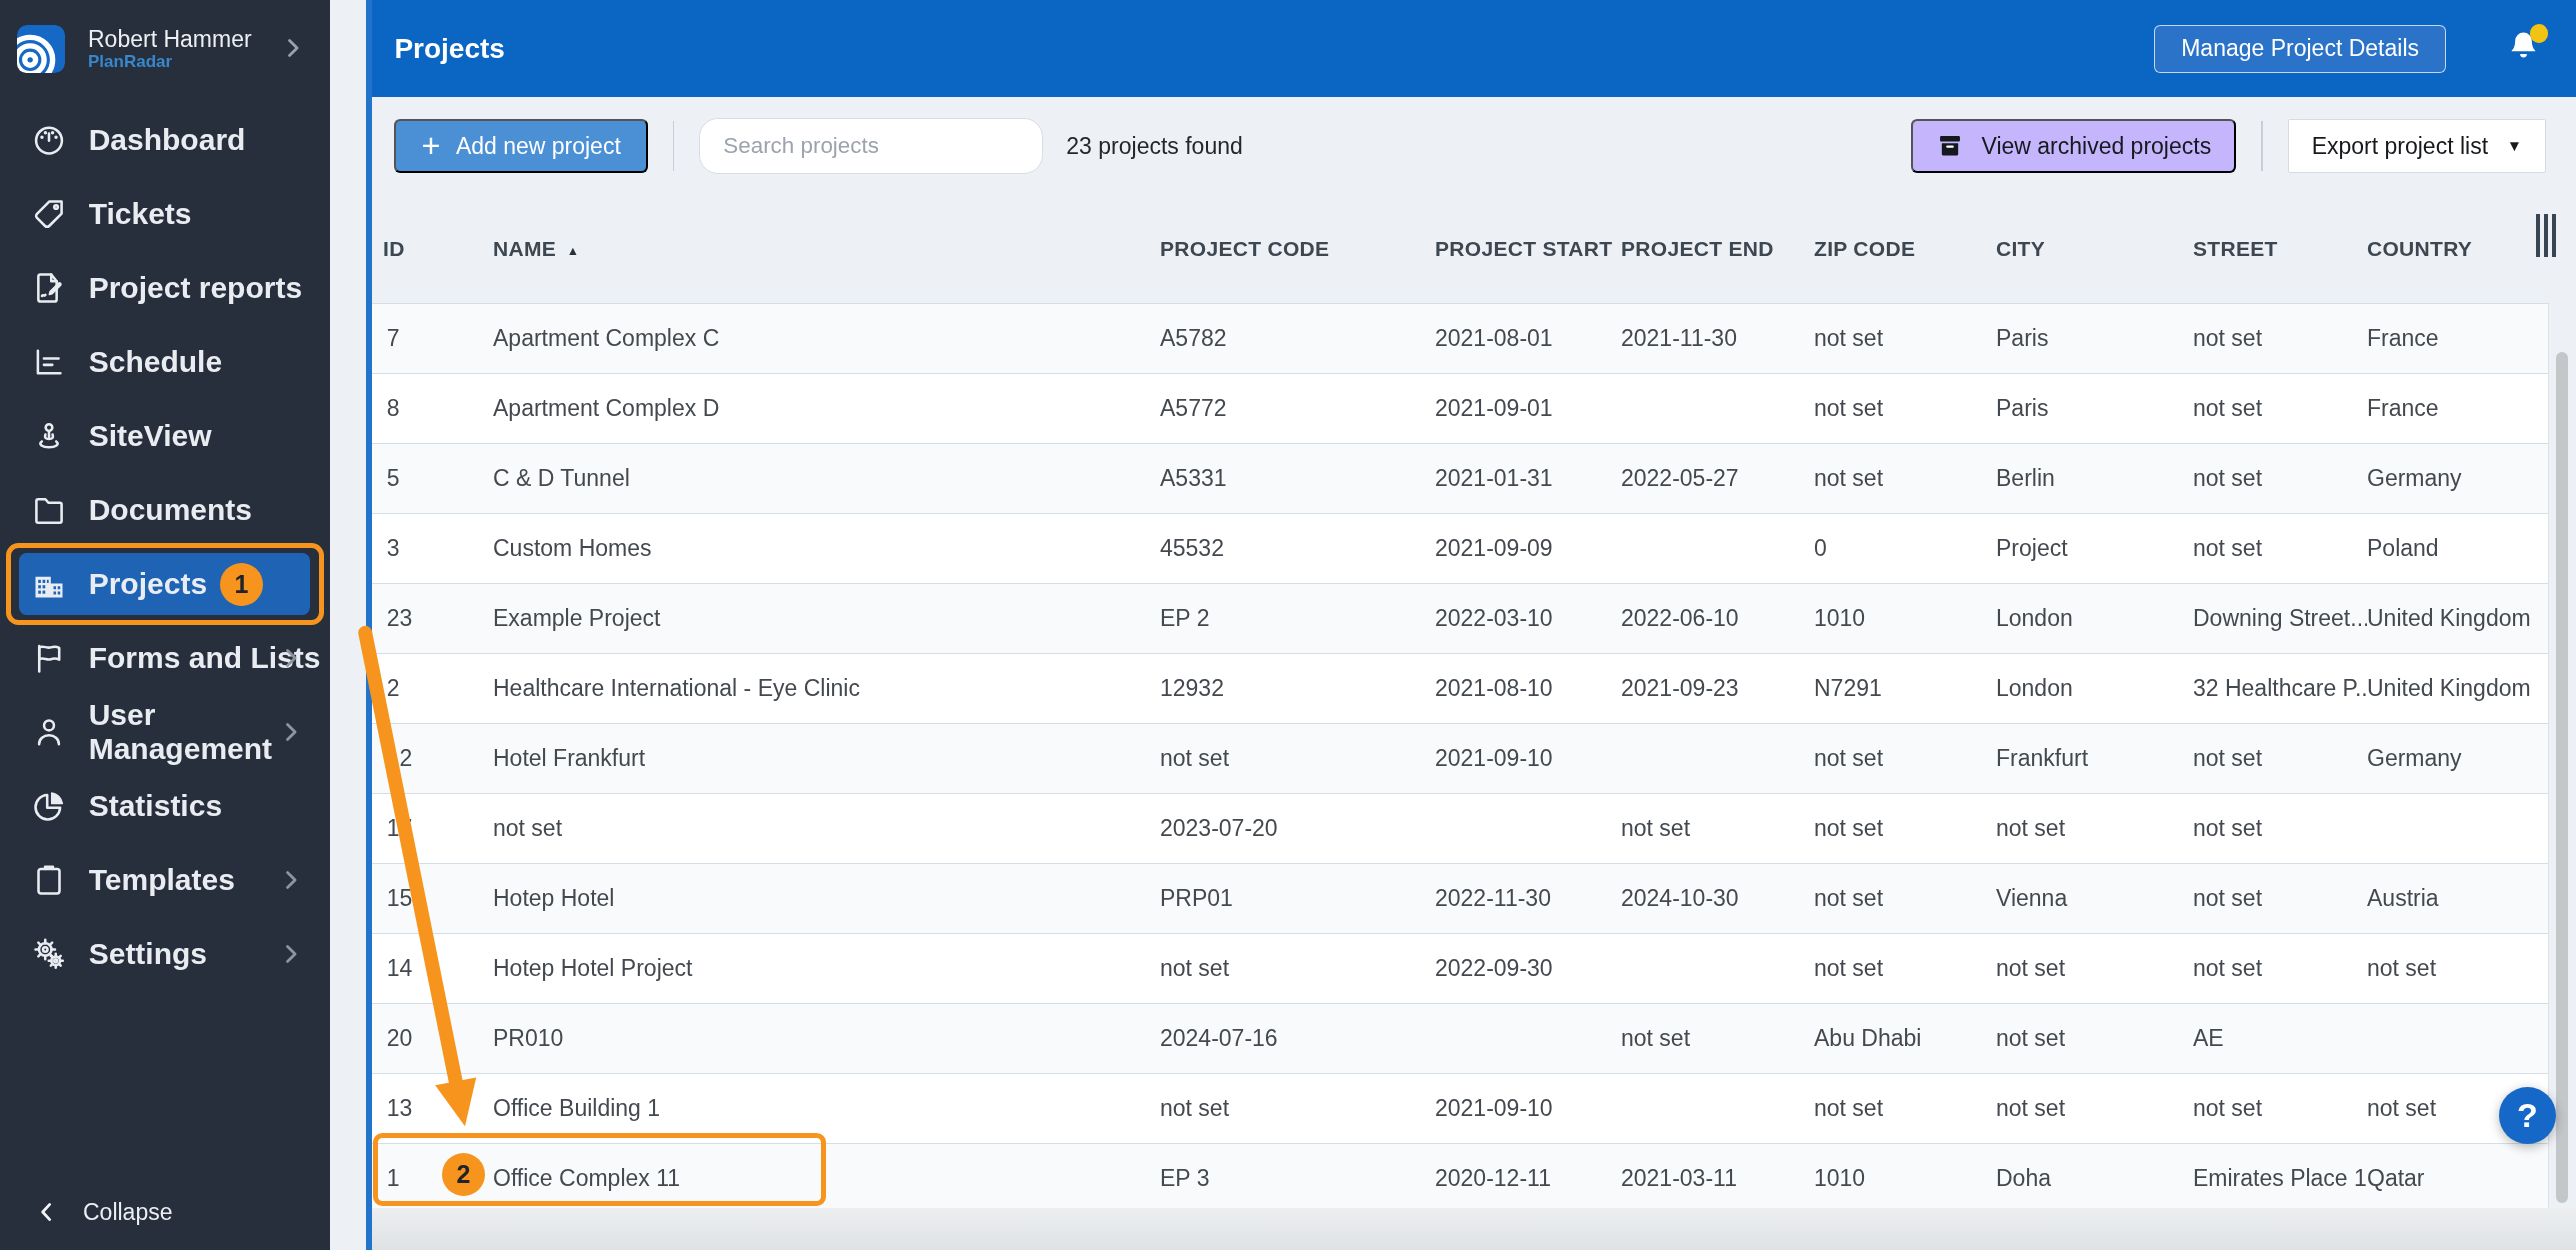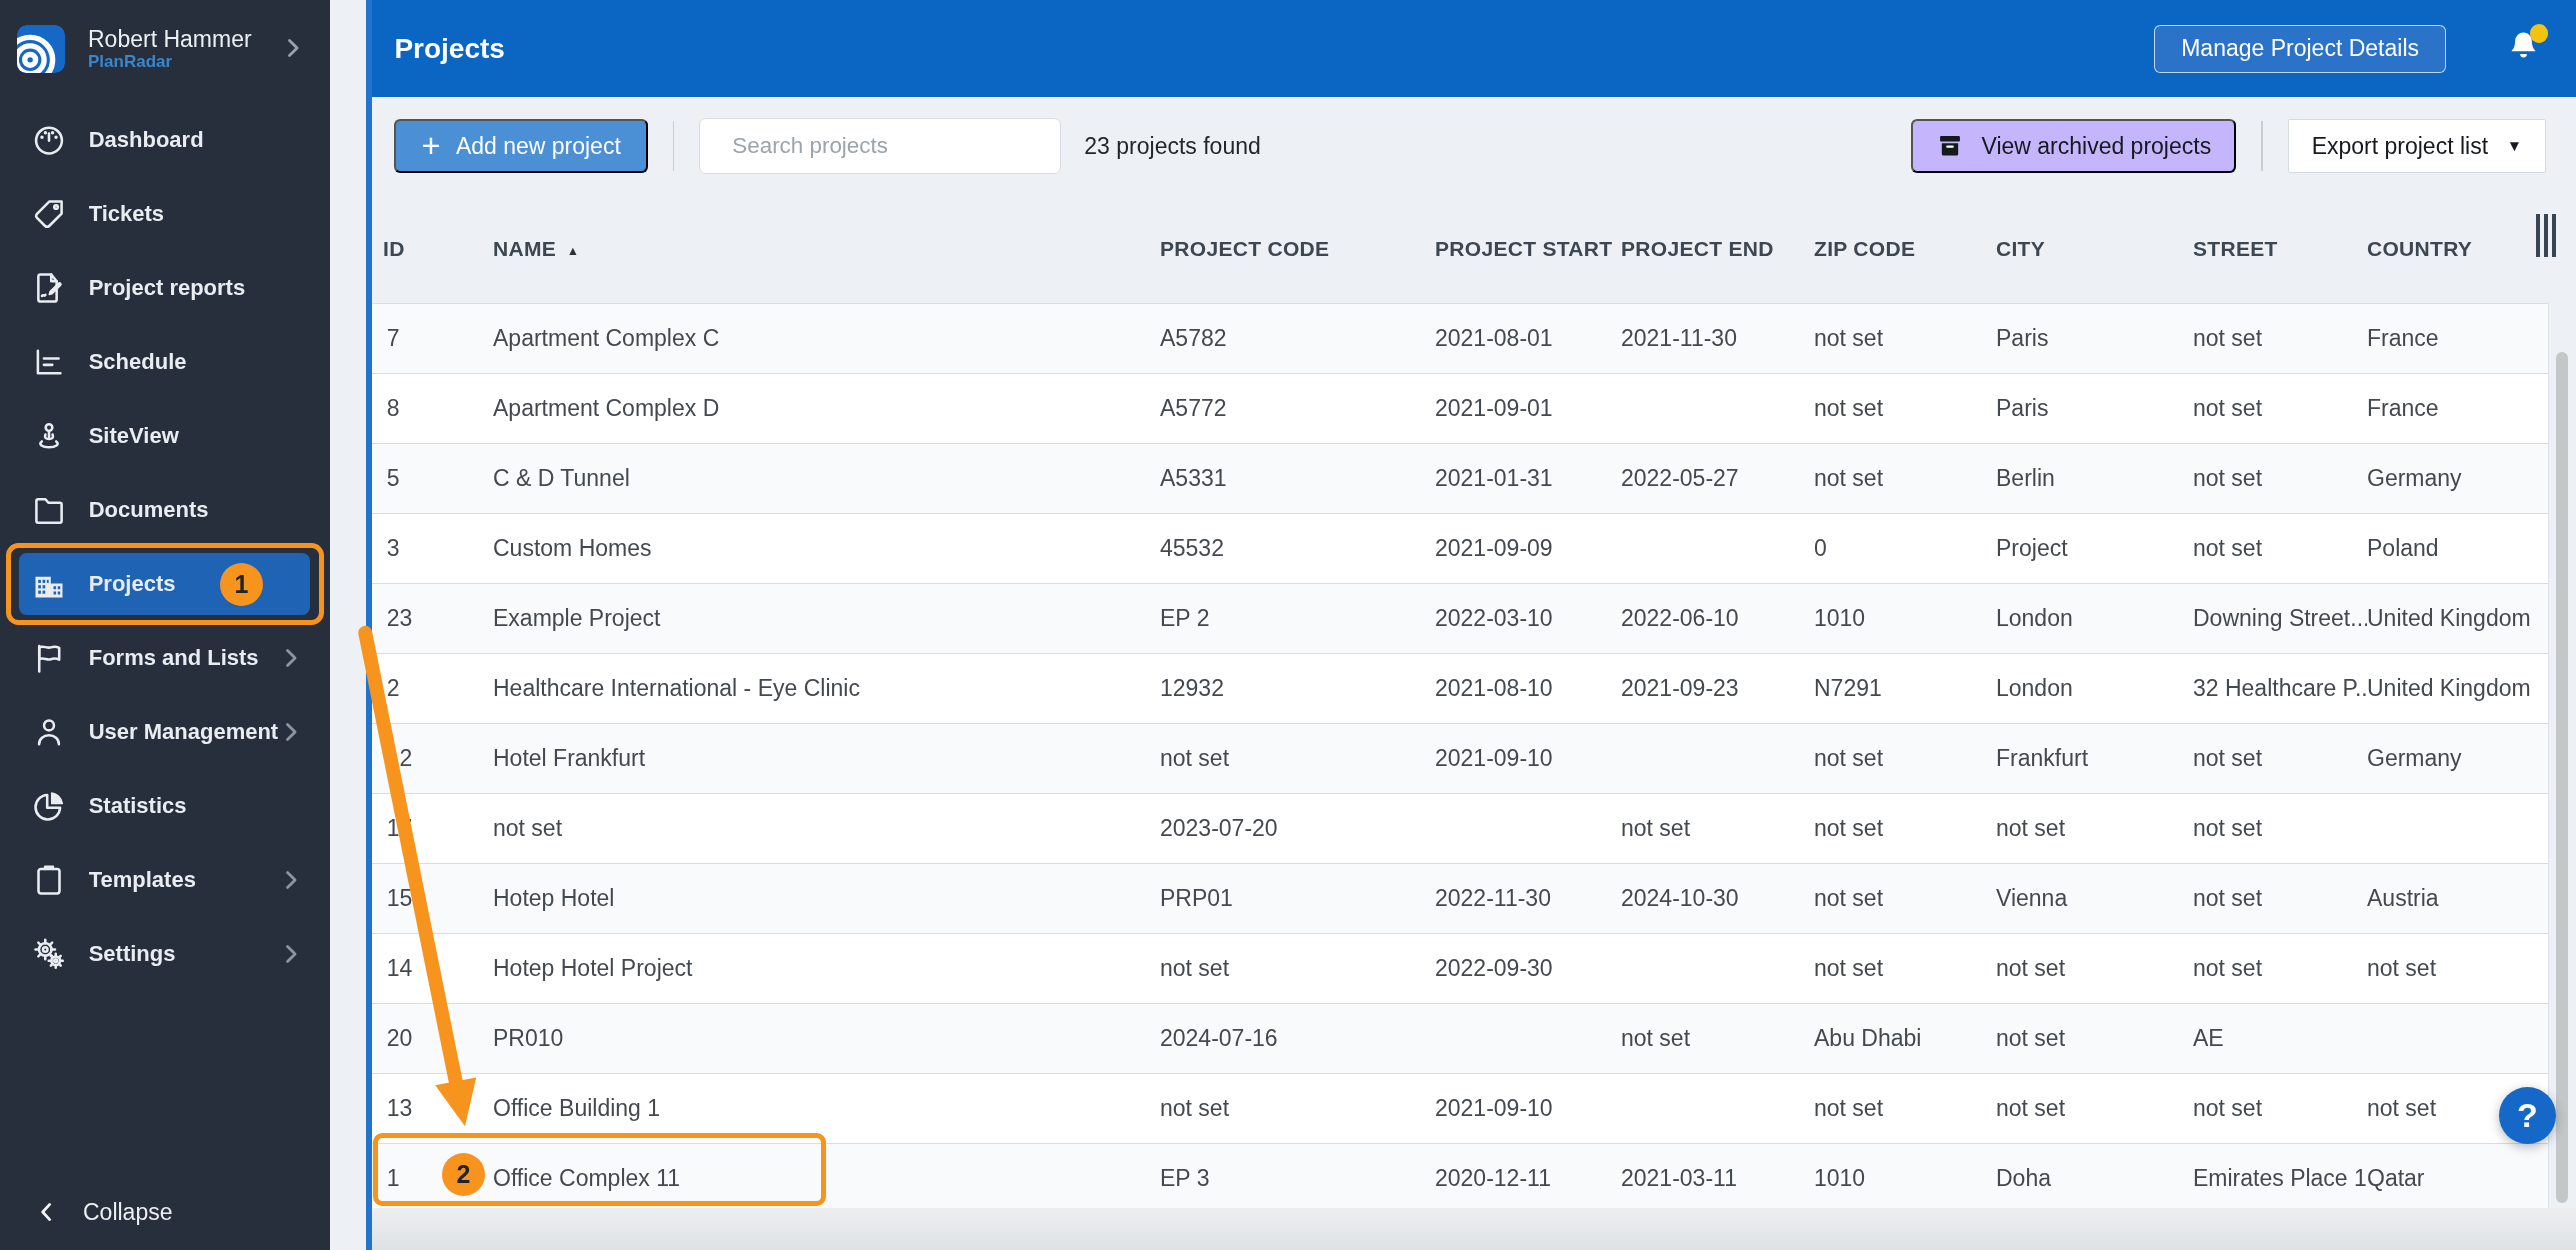--- a/index.html
+++ b/index.html
@@ -12,21 +12,21 @@
   .profile{position:relative;height:97px;display:flex;align-items:center;}
   .logo{width:48px;height:48px;margin-left:17px;border-radius:9.3px;overflow:hidden;flex:0 0 auto;}
   .profile-text{margin-left:23px;line-height:1.15;}
   .profile-name{font-size:23px;color:#EDF0F3;}
   .profile-account{font-size:17px;font-weight:700;color:#3A86CB;}
   .profile-chevron{position:absolute;right:23px;top:34px;width:28px;height:28px;color:#99A1AB;}
   .nav{position:absolute;top:103px;left:0;right:0;}
   .nav-item{position:relative;height:74px;display:flex;align-items:center;padding-left:31px;cursor:pointer;}
   .nav-icon{position:relative;z-index:2;width:36px;height:36px;flex:0 0 auto;color:#E9EDF1;}
   .nav-icon svg{width:100%;height:100%;fill:none;stroke:currentColor;stroke-width:1.7;stroke-linecap:round;stroke-linejoin:round;}
-  .nav-label{position:relative;z-index:2;margin-left:21.7px;font-size:22px;font-weight:600;color:#E9EDF1;}
+  .nav-label{position:relative;z-index:2;margin-left:21.7px;font-size:30px;font-weight:600;color:#E9EDF1;}
   .nav-chevron{position:absolute;right:25px;top:23px;width:28px;height:28px;color:#8D959F;z-index:2;}
   .nav-chevron svg,.profile-chevron svg{width:100%;height:100%;fill:none;stroke:currentColor;stroke-width:2.4;stroke-linecap:round;stroke-linejoin:round;}
   .nav-item.active .active-pill{position:absolute;z-index:1;left:18.6px;right:20px;top:6.2px;bottom:6.2px;background:#1E63B4;border-radius:7.7px;}
   .nav-item.active .active-ring{position:absolute;z-index:3;left:6.2px;right:6.2px;top:-3.9px;bottom:-3.9px;border:5.4px solid #F7941D;border-radius:12.4px;pointer-events:none;}
   .nav-badge{position:absolute;z-index:4;left:220px;top:15.5px;width:43px;height:43px;border-radius:50%;background:#F7941D;
              display:flex;align-items:center;justify-content:center;font-size:25px;font-weight:600;color:#20242A;}
   .collapse-item{position:absolute;left:0;bottom:10.8px;height:54px;width:100%;display:flex;align-items:center;padding-left:34px;cursor:pointer;}
   .collapse-icon{width:26px;height:26px;color:#F2F4F6;}
   .collapse-icon svg{width:100%;height:100%;fill:none;stroke:currentColor;stroke-width:2.6;stroke-linecap:round;stroke-linejoin:round;}
   .collapse-label{margin-left:23px;font-size:23px;color:#EDF0F3;}
@@ -40,22 +40,22 @@
               border:1.5px solid rgba(255,255,255,.72);border-radius:6.2px;color:#FFF;font-size:23px;cursor:pointer;}
   .bell-wrap{position:relative;margin-left:59px;width:40px;height:43px;cursor:pointer;}
   .bell-wrap svg{width:37px;height:40px;}
   .bell-dot{position:absolute;right:-3.1px;top:-3.1px;width:18.6px;height:18.6px;border-radius:50%;background:#F2C411;}
 
   .toolbar{height:98px;display:flex;align-items:center;padding:0 30px 0 22.4px;background:#EDF1F5;}
   .add-btn{height:54px;padding:0 25px;display:flex;align-items:center;background:#4B90D4;border-radius:6.2px;
            color:#fff;font-size:23px;cursor:pointer;}
   .add-plus{font-size:32.5px;font-weight:400;margin-right:15.5px;line-height:1;}
   .tb-divider{width:1.5px;height:50px;background:#C9CED6;margin:0 25px;}
-  .search-input{width:296px;height:54px;border:1.5px solid #D9DDE2;border-radius:7px;background:#fff;
-                font-size:22.4px;padding:0 32px;color:#333;outline:none;font-family:"Liberation Sans",sans-serif;}
+  .search-input{width:296px;height:54px;border:1.5px solid #D9DDE2;border-radius:19px;background:#fff;
+                font-size:22.4px;padding:0 23px;color:#333;outline:none;font-family:"Liberation Sans",sans-serif;}
   .search-input::placeholder{color:#9CA3AC;}
   .results-count{margin-left:23px;font-size:23px;color:#23272C;}
   .toolbar-spacer{flex:1;}
   .archived-btn{height:54px;padding:0 23px;display:flex;align-items:center;background:#c4b5fd;border-radius:6.2px;
                 font-size:23px;color:#16191D;cursor:pointer;}
   .archived-icon{width:28px;height:28px;margin-right:17px;}
   .export-btn{height:54px;padding:0 23px;display:flex;align-items:center;background:#fff;border:1.5px solid #D6DBE0;
               border-radius:2px;font-size:23px;color:#16191D;cursor:pointer;}
   .export-caret{font-size:15.5px;margin-left:18.6px;}
 

